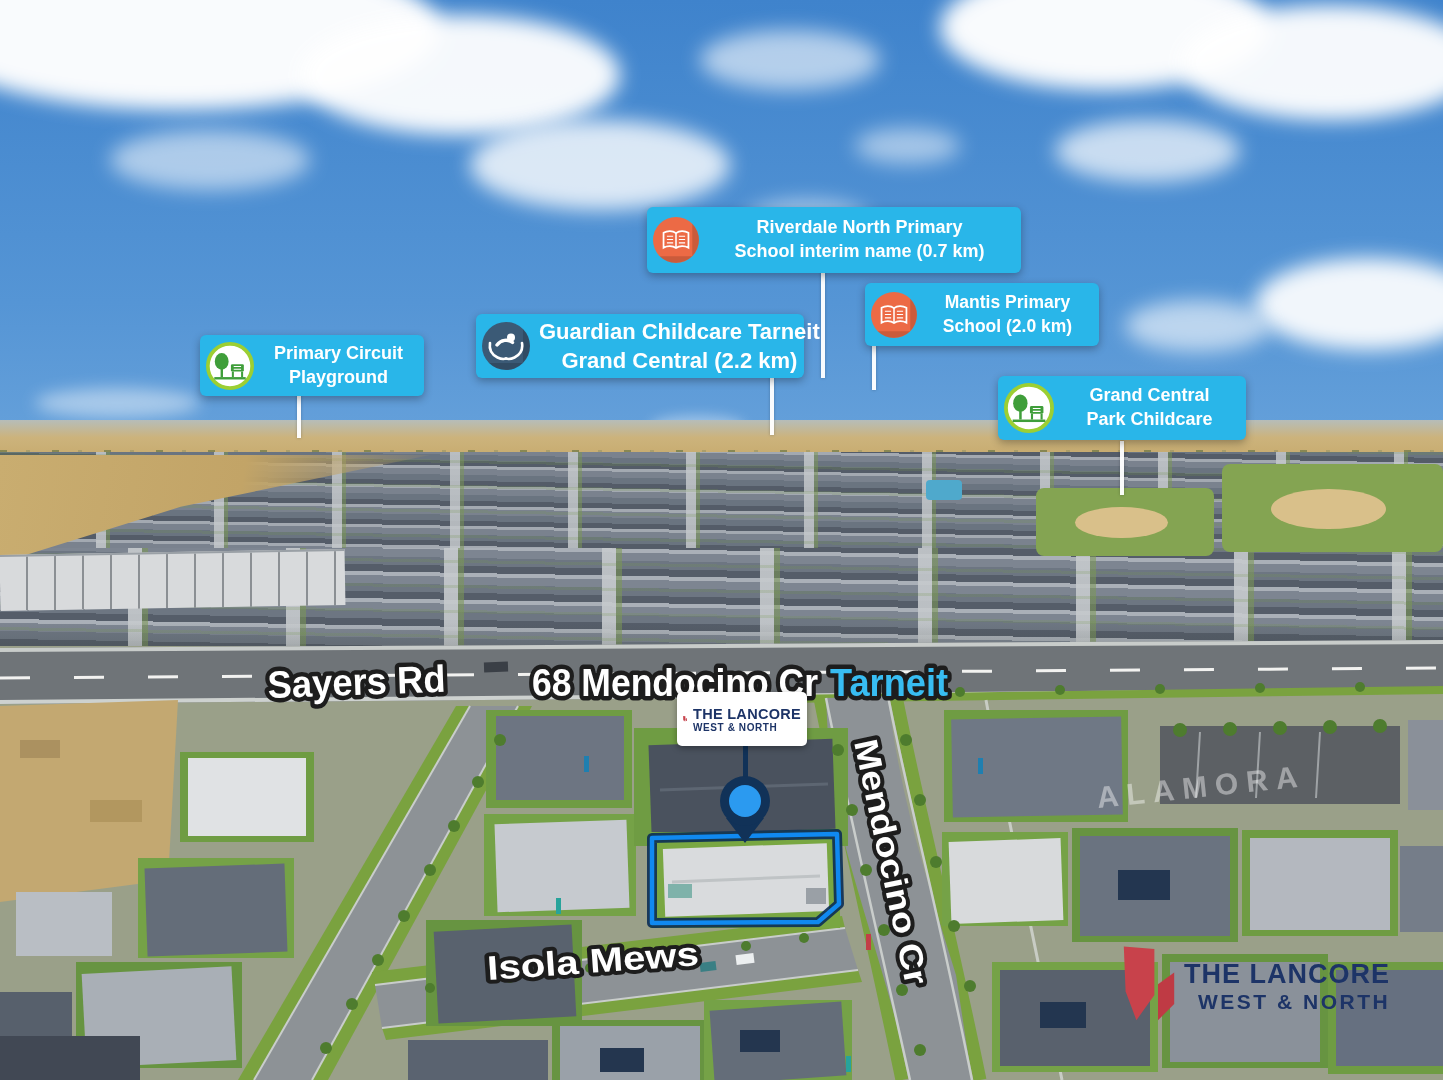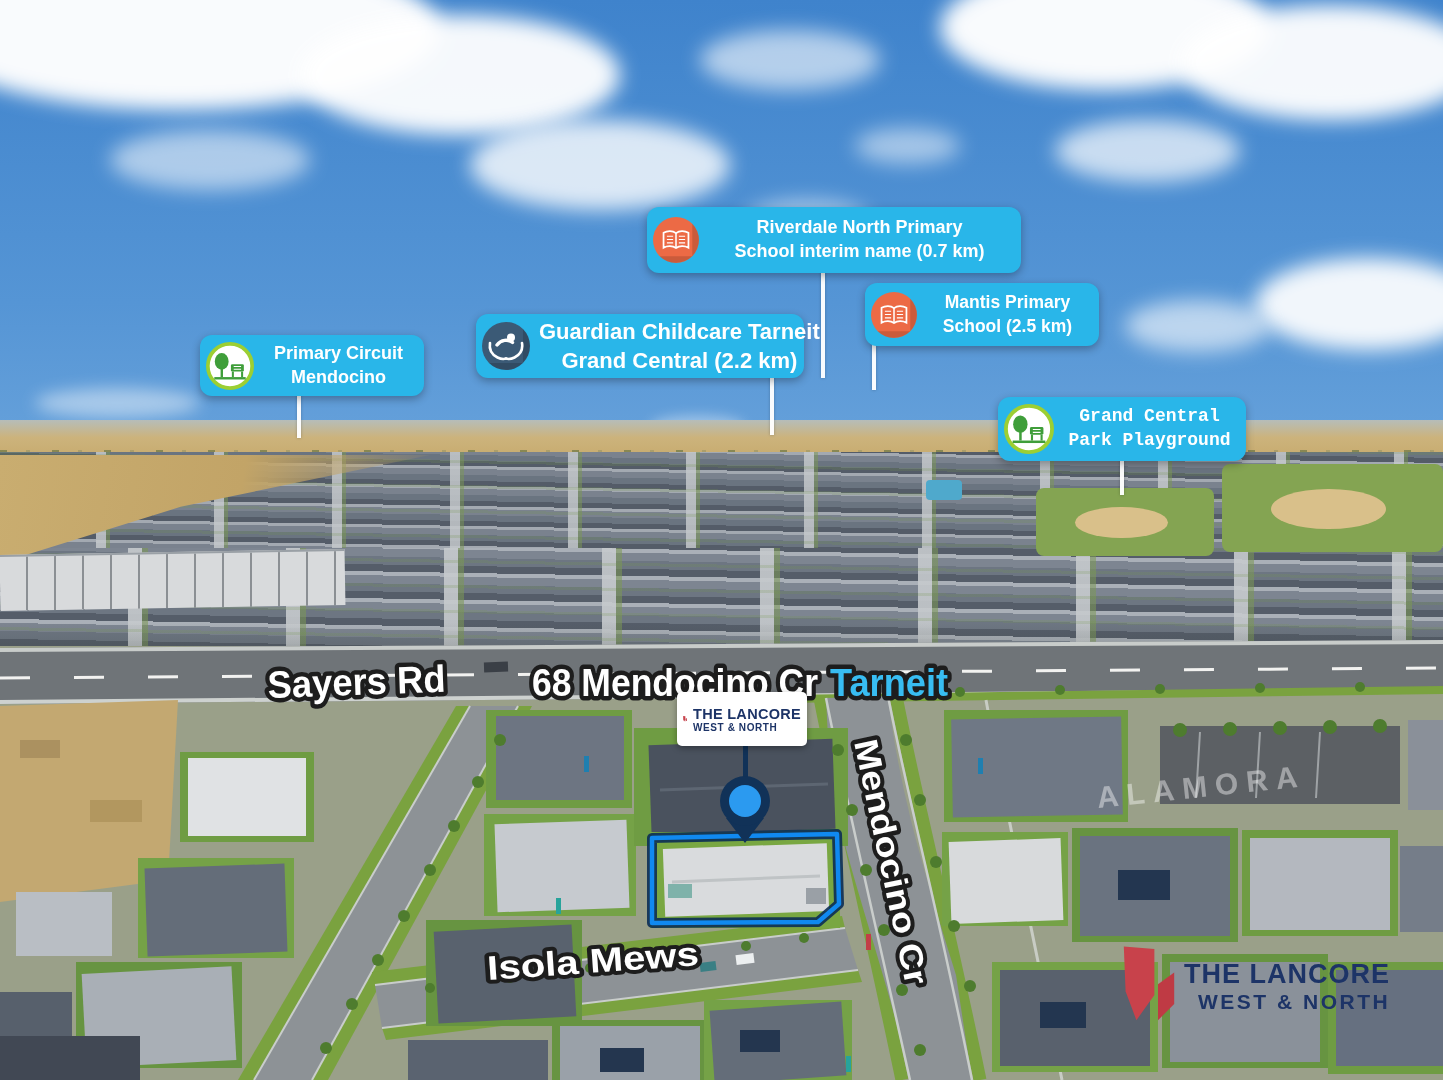--- a/index.html
+++ b/index.html
@@ -33,30 +33,30 @@
   .townhouses{left:0;top:552px;width:345px;height:54px;transform:rotate(-1deg);
     background:repeating-linear-gradient(90deg,rgba(0,0,0,0) 0 26px,rgba(88,94,100,.6) 26px 28px),#d8dadc;
     border-top:2px solid #9aa0a6;}
   .park{background:#84a452;border-radius:8px;}
   .park .sand{position:absolute;left:22%;top:28%;width:52%;height:46%;background:#d9c08a;border-radius:50%;}
   .pool{left:926px;top:480px;width:36px;height:20px;background:#4fa9cc;border-radius:4px;}
   
   .lead{position:absolute;width:4px;background:rgba(255,255,255,.96);z-index:5;box-shadow:0 0 3px rgba(0,0,0,.25);}
   .connector{left:743px;top:744px;width:5px;height:60px;background:#113258;z-index:7;}
   .callout{position:absolute;z-index:6;display:flex;align-items:center;gap:9px;
-    background:#29b6e9;border-radius:12px;padding:4px 10px 4px 6px;
+    background:#29b6e9;border-radius:6px;padding:4px 10px 4px 6px;
     color:#fff;font-weight:bold;box-shadow:0 3px 8px rgba(0,0,0,.3);}
   .callout .txt{flex:1;text-align:center;line-height:1.32;}
   .callout .l1,.callout .l2{white-space:nowrap;}
   .ico{flex:0 0 auto;display:block;}
   #co-riverdale{left:647px;top:207px;width:358px;height:58px;font-size:18px;}
   #co-barayip{left:865px;top:283px;width:218px;height:55px;font-size:17.5px;}
   #co-guardian{left:476px;top:314px;width:312px;height:56px;font-size:22px;}
   #co-mantis{left:200px;top:335px;width:208px;height:53px;font-size:18px;}
-  #co-grand{left:998px;top:397px;width:232px;height:56px;font-size:18px;font-family:Liberation Mono, monospace;}
+  #co-grand{left:998px;top:376px;width:232px;height:56px;font-size:18px;}
   .labels-svg,.marker-svg{position:absolute;left:0;top:0;z-index:8;pointer-events:none;}
   .fg-svg{position:absolute;left:0;top:640px;z-index:3;}
   .map-label{font-weight:bold;paint-order:stroke;stroke:#1d1d1d;stroke-linejoin:round;fill:#ffffff;}
   
   .lancore-badge{left:677px;top:692px;width:130px;height:54px;z-index:9;
     background:#ffffff;border-radius:5px;box-shadow:0 2px 6px rgba(0,0,0,.35);
     display:flex;align-items:center;gap:6px;padding:0 6px;box-sizing:border-box;}
   .lancore-badge .bname{font-size:14.5px;font-weight:bold;color:#1d3467;letter-spacing:.3px;white-space:nowrap;}
   .lancore-badge .btag{font-size:10px;font-weight:bold;color:#1d3467;letter-spacing:.6px;white-space:nowrap;}
   .lancore-logo{left:1122px;top:934px;width:310px;height:104px;z-index:9;
@@ -284,21 +284,21 @@
   <div class="callout" id="co-barayip">
     <svg class="ico" width="46" height="46" viewBox="0 0 48 48">
       <circle cx="24" cy="24" r="24" fill="#ec6a45"></circle>
       <path d="M40.97,7.03 A24,24 0 0 1 7.03,40.97 L40.97,40.97 Z" fill="rgba(0,0,0,0.14)"></path>
       <path d="M11,16.5 C15,14 20.5,14 24,16.8 C27.5,14 33,14 37,16.5 L37,32 C33,29.8 27.5,29.8 24,32.4 C20.5,29.8 15,29.8 11,32 Z" fill="none" stroke="#fff" stroke-width="1.8"></path>
       <line x1="24" y1="16.8" x2="24" y2="32.4" stroke="#fff" stroke-width="1.6"></line>
       <path d="M14.5,20 L21,20 M14.5,23.5 L21,23.5 M14.5,27 L21,27 M27,20 L33.5,20 M27,23.5 L33.5,23.5 M27,27 L33.5,27" stroke="#fff" stroke-width="1.1"></path>
     </svg>
     <div class="txt">
       <div class="l1">Mantis Primary</div>
-      <div class="l2">School (2.5 km)</div>
+      <div class="l2">School (2.0 km)</div>
     </div>
   </div>
 
   <div class="callout" id="co-guardian">
     <svg class="ico" width="48" height="48" viewBox="0 0 48 48">
       <circle cx="24" cy="24" r="24" fill="#3b5a76"></circle>
       <path d="M40.97,7.03 A24,24 0 0 1 7.03,40.97 L40.97,40.97 Z" fill="rgba(0,0,0,0.16)"></path>
       <circle cx="29" cy="15.5" r="4" fill="#fff"></circle>
       <path d="M15,23 C19,17.5 26,17 30.5,20.5" stroke="#fff" stroke-width="3.4" fill="none" stroke-linecap="round"></path>
       <path d="M8,21 C7,27 9.5,32.5 15.5,35.5 C19,37.2 22,37.2 24,36.6" stroke="#fff" stroke-width="2.6" fill="none" stroke-linecap="round"></path>
@@ -316,38 +316,38 @@
       <ellipse cx="17" cy="21" rx="7.5" ry="9" fill="#3f9e3a"></ellipse>
       <rect x="15.8" y="28" width="2.6" height="10" fill="#3f9e3a"></rect>
       <rect x="27" y="24" width="14" height="8" rx="1.5" fill="#3f9e3a"></rect>
       <path d="M30,26.5 L38,26.5 M30,29.5 L38,29.5" stroke="#fff" stroke-width="1.2"></path>
       <rect x="28" y="32" width="2.2" height="6" fill="#3f9e3a"></rect>
       <rect x="38" y="32" width="2.2" height="6" fill="#3f9e3a"></rect>
       <rect x="9" y="38" width="34" height="2.6" fill="#3f9e3a"></rect>
     </svg>
     <div class="txt">
       <div class="l1">Primary Circuit</div>
-      <div class="l2">Mendocino</div>
+      <div class="l2">Playground</div>
     </div>
   </div>
 
   <div class="callout" id="co-grand">
     <svg class="ico" width="50" height="50" viewBox="0 0 52 52">
       <circle cx="26" cy="26" r="24" fill="#ffffff" stroke="#9ccf33" stroke-width="4"></circle>
       <ellipse cx="17" cy="21" rx="7.5" ry="9" fill="#3f9e3a"></ellipse>
       <rect x="15.8" y="28" width="2.6" height="10" fill="#3f9e3a"></rect>
       <rect x="27" y="24" width="14" height="8" rx="1.5" fill="#3f9e3a"></rect>
       <path d="M30,26.5 L38,26.5 M30,29.5 L38,29.5" stroke="#fff" stroke-width="1.2"></path>
       <rect x="28" y="32" width="2.2" height="6" fill="#3f9e3a"></rect>
       <rect x="38" y="32" width="2.2" height="6" fill="#3f9e3a"></rect>
       <rect x="9" y="38" width="34" height="2.6" fill="#3f9e3a"></rect>
     </svg>
     <div class="txt">
       <div class="l1">Grand Central</div>
-      <div class="l2">Park Playground</div>
+      <div class="l2">Park Childcare</div>
     </div>
   </div>
 
   <svg class="labels-svg" width="1443" height="1080" viewBox="0 0 1443 1080">
     <text class="map-label" x="268" y="698" font-size="38" stroke-width="9" textLength="178" lengthAdjust="spacingAndGlyphs" transform="rotate(-2 268 698)">Sayers Rd</text>
     <text class="map-label" x="532" y="696" font-size="38" stroke-width="9" textLength="286" lengthAdjust="spacingAndGlyphs">68 Mendocino Cr</text>
     <text class="map-label" x="830" y="696" font-size="38" stroke-width="9" textLength="118" lengthAdjust="spacingAndGlyphs" style="fill:#38bdf2;">Tarneit</text>
     <text class="map-label" x="488" y="980" font-size="34" stroke-width="8" textLength="212" lengthAdjust="spacingAndGlyphs" transform="rotate(-4 488 980)">Isola Mews</text>
     <text class="map-label" x="854" y="742" font-size="33" stroke-width="8" textLength="250" lengthAdjust="spacingAndGlyphs" transform="rotate(78 854 742)">Mendocino Cr</text>
   </svg>

